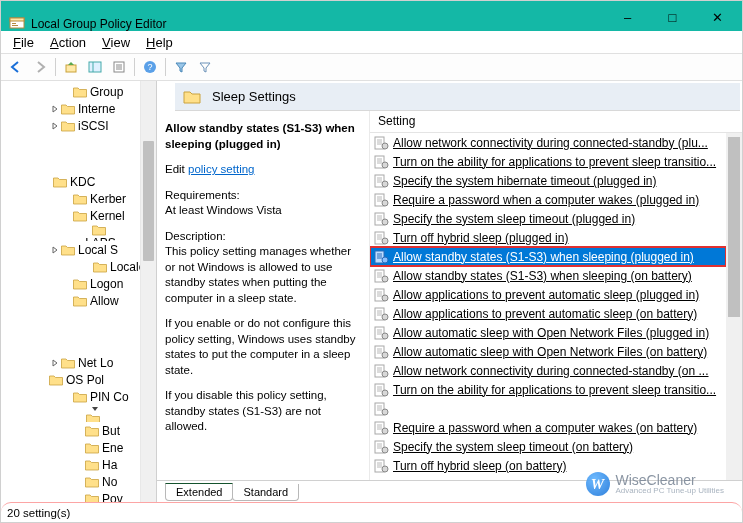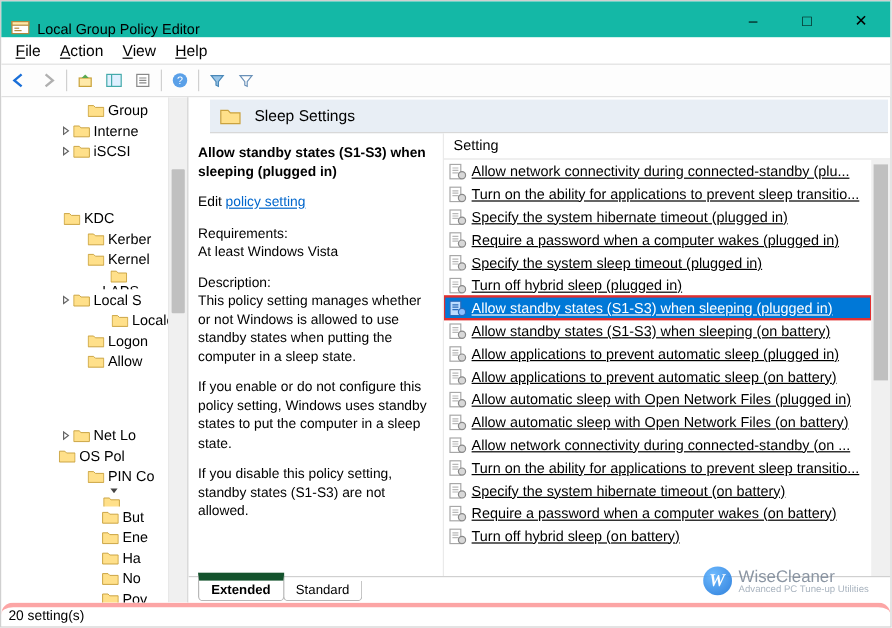--- a/index.html
+++ b/index.html
@@ -39,22 +39,22 @@
 .right { flex: 1; position: relative; overflow: hidden; border-left: 1px solid #eaeaea; }
 .colhdr { height: 22px; border-bottom: 1px solid #e4e4e4; font-size: 12px; padding: 3px 8px; cursor: default; background: #fff; }
 .rows { position: absolute; top: 22px; left: 0; right: 16px; bottom: 0; overflow: hidden; }
 .row { height: 19px; display: flex; align-items: center; padding: 0 4px; font-size: 12px; white-space: nowrap; cursor: default; gap: 4px; text-decoration: underline; }
 .row.sel { background: #0078d7; color: #fff; outline: 2px solid #e03030; outline-offset: -1px; }
 .sicon { width: 15px; height: 14px; flex-shrink: 0; display:inline-flex; align-items:center; justify-content:center; }
 .rscroll { position: absolute; right: 0; top: 22px; bottom: 0; width: 16px; background: #f0f0f0; }
 .rthumb { position: absolute; left: 2px; right: 2px; top: 4px; height: 180px; background: #c0c0c0; }
 .tabs { height: 22px; display: flex; align-items: flex-end; padding-left: 8px; font-size: 11px; border-top: 1px solid #d0d0d0; background: #fff; }
 .tab { border: 1px solid #b8b8b8; border-top: none; border-radius: 0 0 4px 4px; padding: 2px 10px; margin-right: -1px; background: #fff; cursor: default; position: relative; top: -1px; }
-.tab.active { font-weight: 700; border-top: 7px solid #14532d; z-index: 2; }
-.status { height: 20px; border-top: 4px solid #fca5a5; font-size: 11.5px; padding: 2px 6px; display:flex; align-items:center;border-radius:10px; }
+.tab.active { font-weight: 400; border-top: 1px solid #14532d; z-index: 2; }
+.status { height: 20px; border-top: 1px solid #fca5a5; font-size: 11.5px; padding: 2px 6px; display:flex; align-items:center;border-radius:10px; }
 .wm { position: absolute; right: 18px; bottom: 26px; opacity: .9; font-size: 10.5px; color: #9aa5b3; display:flex; align-items:center; gap:6px; pointer-events:none; }
 .wm .logo { width: 24px; height: 24px; border-radius: 50%; background: radial-gradient(circle at 35% 30%, #5fb3ff, #1a73d8); color:#fff; font-weight:bold; font-style:italic; font-family: Georgia, serif; font-size:15px; display:flex;align-items:center;justify-content:center; }
 .wm .t1 { font-size:14px; color:#7e8a99; font-weight:400; line-height:1; }
 .wm .t2 { font-size:8px; color:#a0acb9; line-height:1; }
 </style>
 </head>
 <body>
 
 <div class="titlebar">
   <span class="appicon">
@@ -552,33 +552,44 @@
             <div class="row">
               <span class="sicon">
                 <svg width="15" height="14" viewBox="0 0 15 14">
                   <rect x="1" y="1" width="9" height="12" fill="#fff" stroke="#a8a8a8"></rect>
                   <line x1="3" y1="4" x2="8" y2="4" stroke="#b8b8b8"></line>
                   <line x1="3" y1="6" x2="8" y2="6" stroke="#b8b8b8"></line>
                   <line x1="3" y1="8" x2="8" y2="8" stroke="#b8b8b8"></line>
                   <circle cx="11" cy="10" r="3" fill="#d8d8d8" stroke="#888"></circle>
                 </svg>
               </span>
-              <span>Specify the system hibernate timeout (on battery)</span>
             </div>
             <div class="row">
               <span class="sicon">
                 <svg width="15" height="14" viewBox="0 0 15 14">
                   <rect x="1" y="1" width="9" height="12" fill="#fff" stroke="#a8a8a8"></rect>
                   <line x1="3" y1="4" x2="8" y2="4" stroke="#b8b8b8"></line>
                   <line x1="3" y1="6" x2="8" y2="6" stroke="#b8b8b8"></line>
                   <line x1="3" y1="8" x2="8" y2="8" stroke="#b8b8b8"></line>
                   <circle cx="11" cy="10" r="3" fill="#d8d8d8" stroke="#888"></circle>
                 </svg>
               </span>
               <span>Require a password when a computer wakes (on battery)</span>
+            </div>
+            <div class="row">
+              <span class="sicon">
+                <svg width="15" height="14" viewBox="0 0 15 14">
+                  <rect x="1" y="1" width="9" height="12" fill="#fff" stroke="#a8a8a8"></rect>
+                  <line x1="3" y1="4" x2="8" y2="4" stroke="#b8b8b8"></line>
+                  <line x1="3" y1="6" x2="8" y2="6" stroke="#b8b8b8"></line>
+                  <line x1="3" y1="8" x2="8" y2="8" stroke="#b8b8b8"></line>
+                  <circle cx="11" cy="10" r="3" fill="#d8d8d8" stroke="#888"></circle>
+                </svg>
+              </span>
+              <span>Specify the system sleep timeout (on battery)</span>
             </div>
             <div class="row">
               <span class="sicon">
                 <svg width="15" height="14" viewBox="0 0 15 14">
                   <rect x="1" y="1" width="9" height="12" fill="#fff" stroke="#a8a8a8"></rect>
                   <line x1="3" y1="4" x2="8" y2="4" stroke="#b8b8b8"></line>
                   <line x1="3" y1="6" x2="8" y2="6" stroke="#b8b8b8"></line>
                   <line x1="3" y1="8" x2="8" y2="8" stroke="#b8b8b8"></line>
                   <circle cx="11" cy="10" r="3" fill="#d8d8d8" stroke="#888"></circle>
                 </svg>

